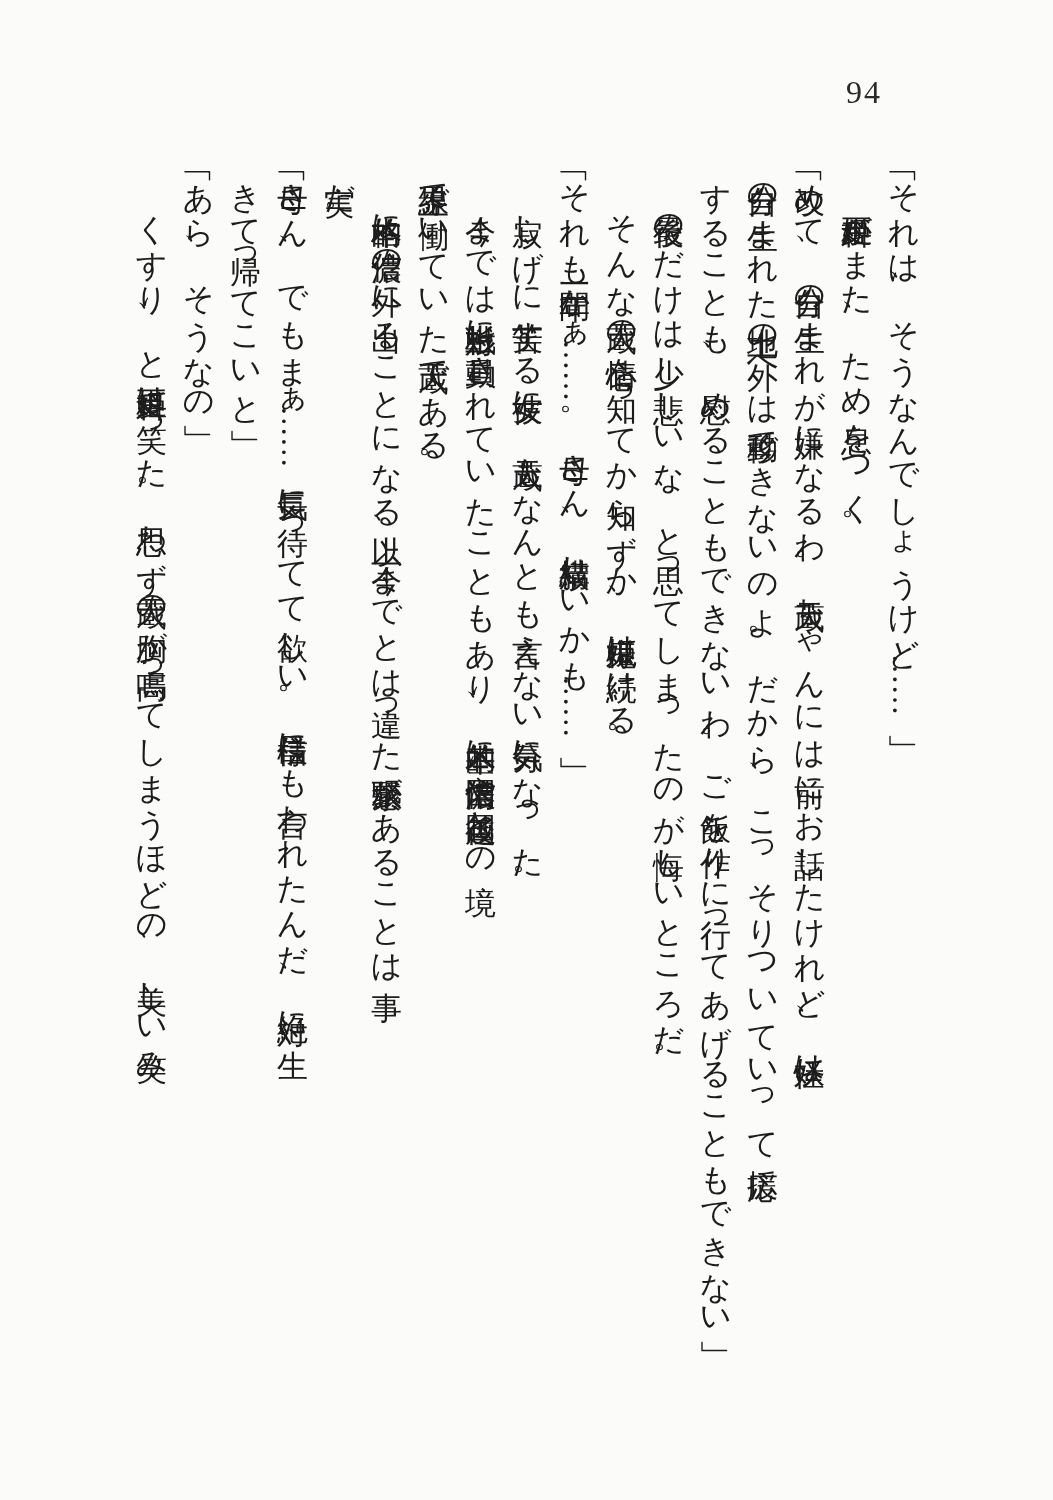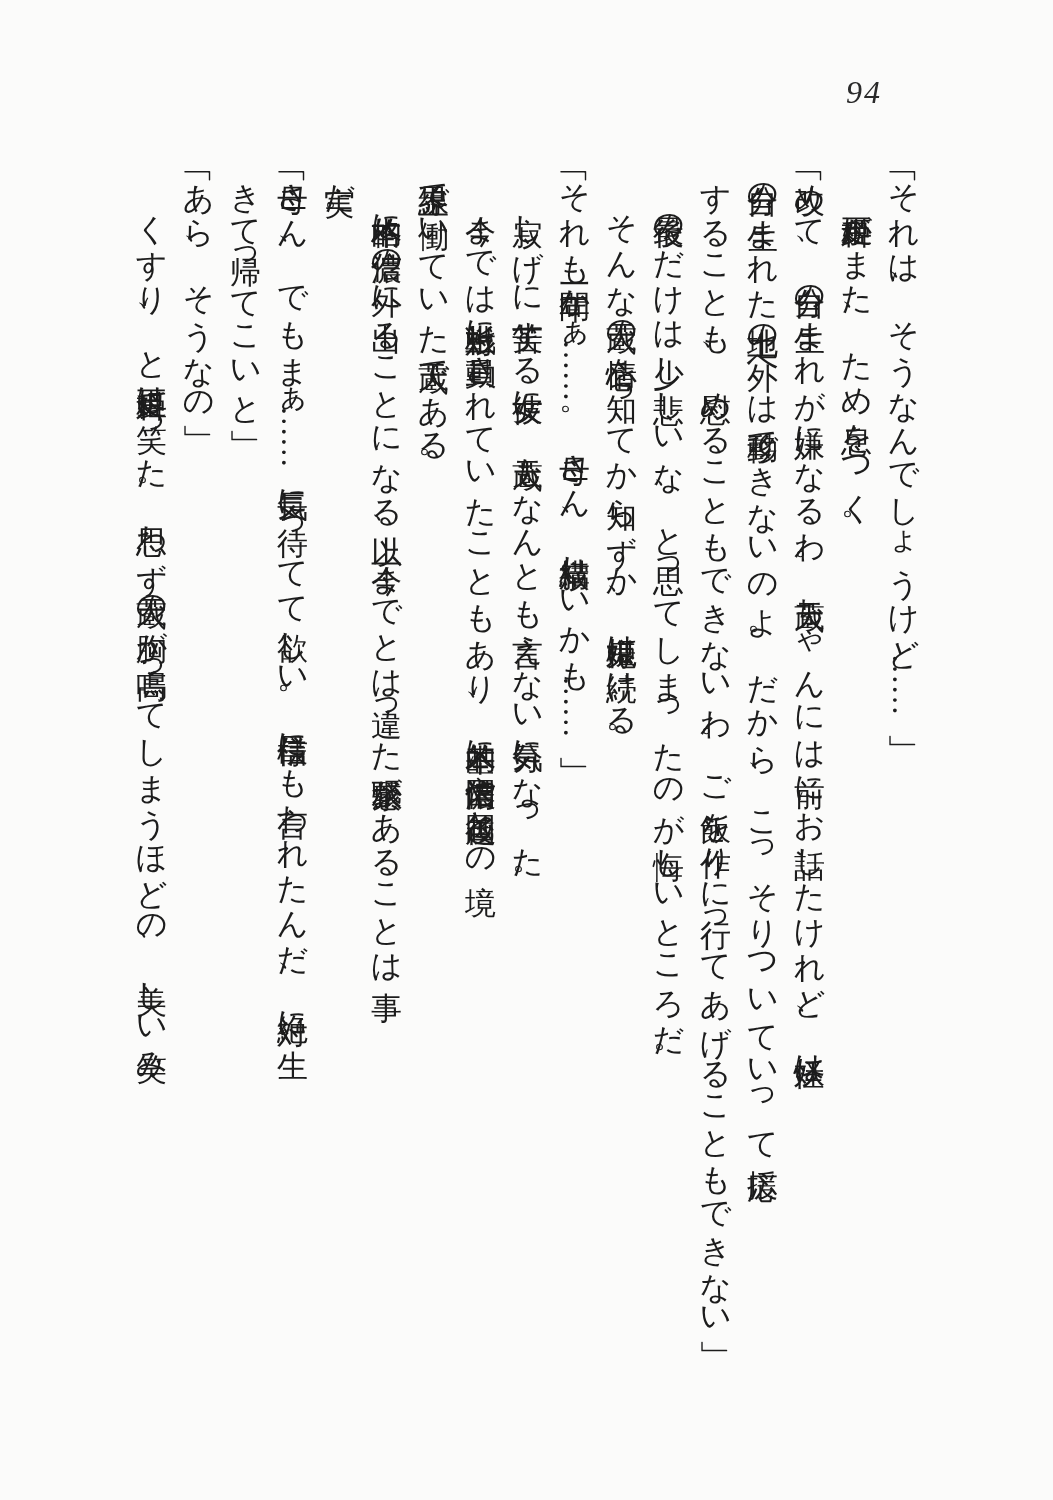--- a/index.html
+++ b/index.html
@@ -10,21 +10,20 @@
     background: #fbfbfa;
     overflow: hidden;
     font-family: "Liberation Serif", "DejaVu Serif", serif;
     color: #1c1c1c;
   }
   .page-number {
     position: absolute;
     top: 74px;
     left: 846px;
     font-size: 32px;
-    font-style: italic;
     letter-spacing: 2px;
     color: #2a2a2a;
   }
   .text-block {
     position: absolute;
     top: 162px;
     right: 126px;
     height: 1192px;
     writing-mode: vertical-rl;
     text-orientation: mixed;

